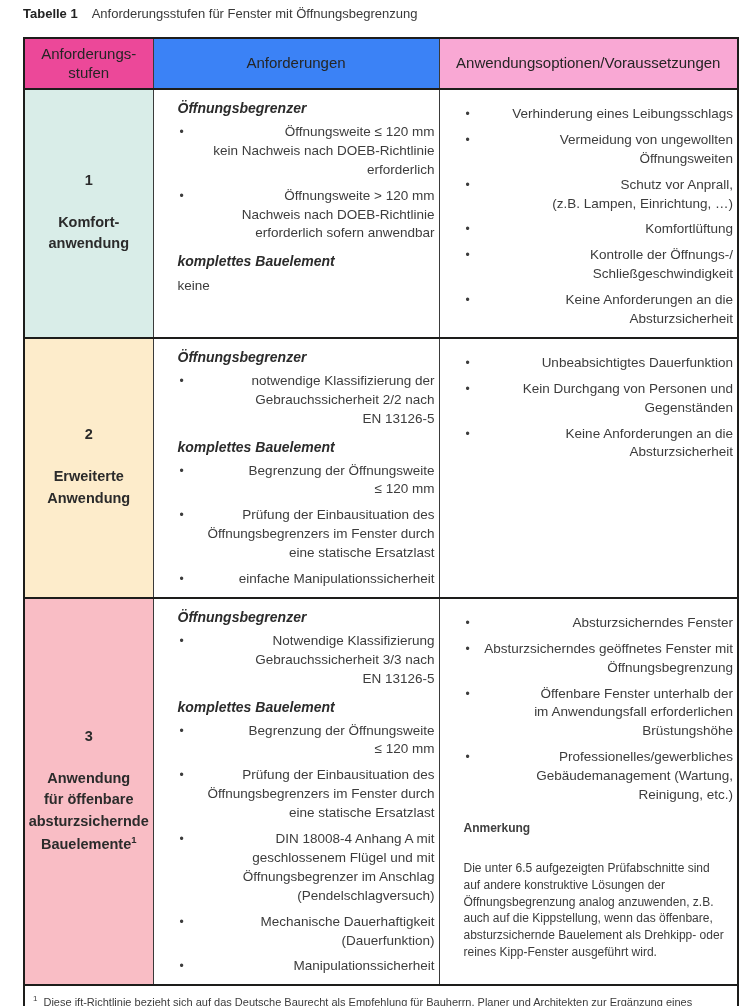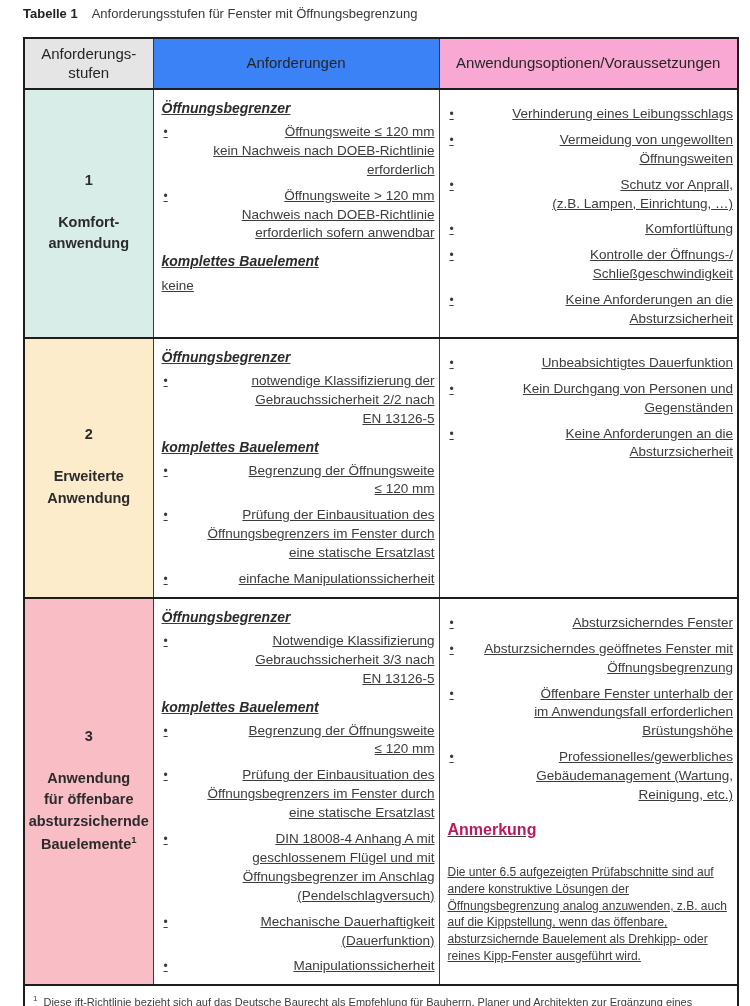--- a/index.html
+++ b/index.html
@@ -26,30 +26,30 @@
   tbody tr:nth-child(1) td { height:227px; }
   tbody tr:nth-child(2) td { height:252px; }
   tbody tr:nth-child(3) td { height:376px; }
 
   td.stage-cell { vertical-align:middle; text-align:center; padding:6px 2px; }
   .stage-number { font-weight:bold; font-size:14.5px; color:#2b2b2b; margin-bottom:24px; }
   .stage-name { font-weight:bold; font-size:14.5px; color:#2b2b2b; line-height:1.5;
                 white-space:pre-line; }
   .stage-name sup { font-size:9.5px; font-weight:bold; }
 
-  td.content-cell { padding:8px 4px 8px 8px; background:#fff;text-decoration:underline; }
+  td.content-cell { padding:8px 4px 8px 24px; background:#fff; }
 
   .heading-item { font-weight:bold; font-style:italic; font-size:14px;
                   margin:10px 0 3px 0; color:#2b2b2b; }
   td.content-cell .heading-item:first-child { margin-top:2px; }
   .bullet-item { display:flex; margin:7px 0 0 0; font-size:13.5px; line-height:1.4; }
   .bullet-dot { flex:0 0 14px; padding-left:2px; font-size:12px; line-height:1.55; color:#3c3c3c; }
   .bullet-text { flex:1 1 auto; white-space:pre-line;text-align:right; }
   .plain-item { font-size:13.5px; margin-top:9px; }
-  .noteheading-item { font-weight:bold; font-size:16px; color:#be185d; margin:16px 0 1px 0; }
+  .noteheading-item { font-weight:bold; font-size:12px; color:#404040; margin:16px 0 1px 0; }
   .note-item { font-size:12px; line-height:1.4; padding-right:4px;margin-top:25px; }
 
   tfoot td { height:50px; padding:7px 10px 6px 8px; font-size:11px; line-height:1.4;
              color:#3c3c3c; vertical-align:top; background:#fff; }
   .footnote-marker { vertical-align:super; font-size:8px; margin-right:6px; }
 </style>
 </head>
 <body>
 
 <div class="page">
@@ -60,21 +60,21 @@
 
   <div class="table-wrap">
     <table>
       <colgroup>
           <col class="c1">
           <col class="c2">
           <col class="c3">
         </colgroup>
       <thead>
         <tr>
-          <th style="background: #e5e5e5;">Anforderungs-
+          <th style="background: #ec4899;">Anforderungs-
 stufen</th>
           <th style="background: #3b82f6;">Anforderungen</th>
           <th style="background: #f9a8d4;">Anwendungsoptionen/Voraussetzungen</th>
         </tr>
       </thead>
       <tbody>
           <tr>
             <td class="stage-cell" style="background: rgb(217, 237, 232);">
               <div class="stage-number">1</div>
               <div class="stage-name">Komfort-

